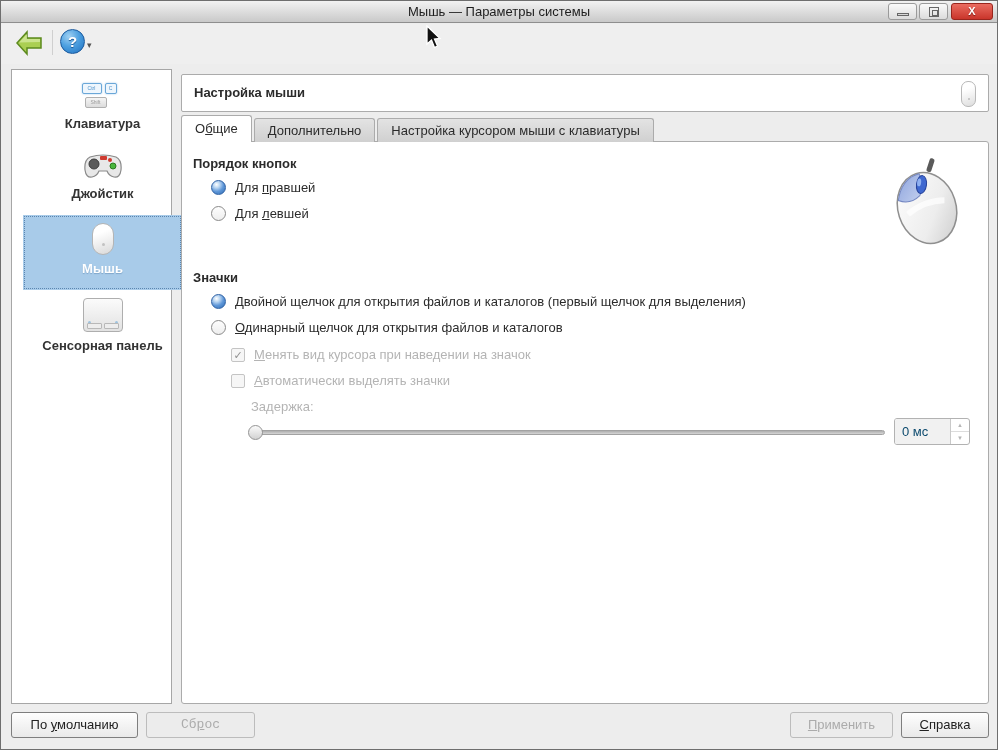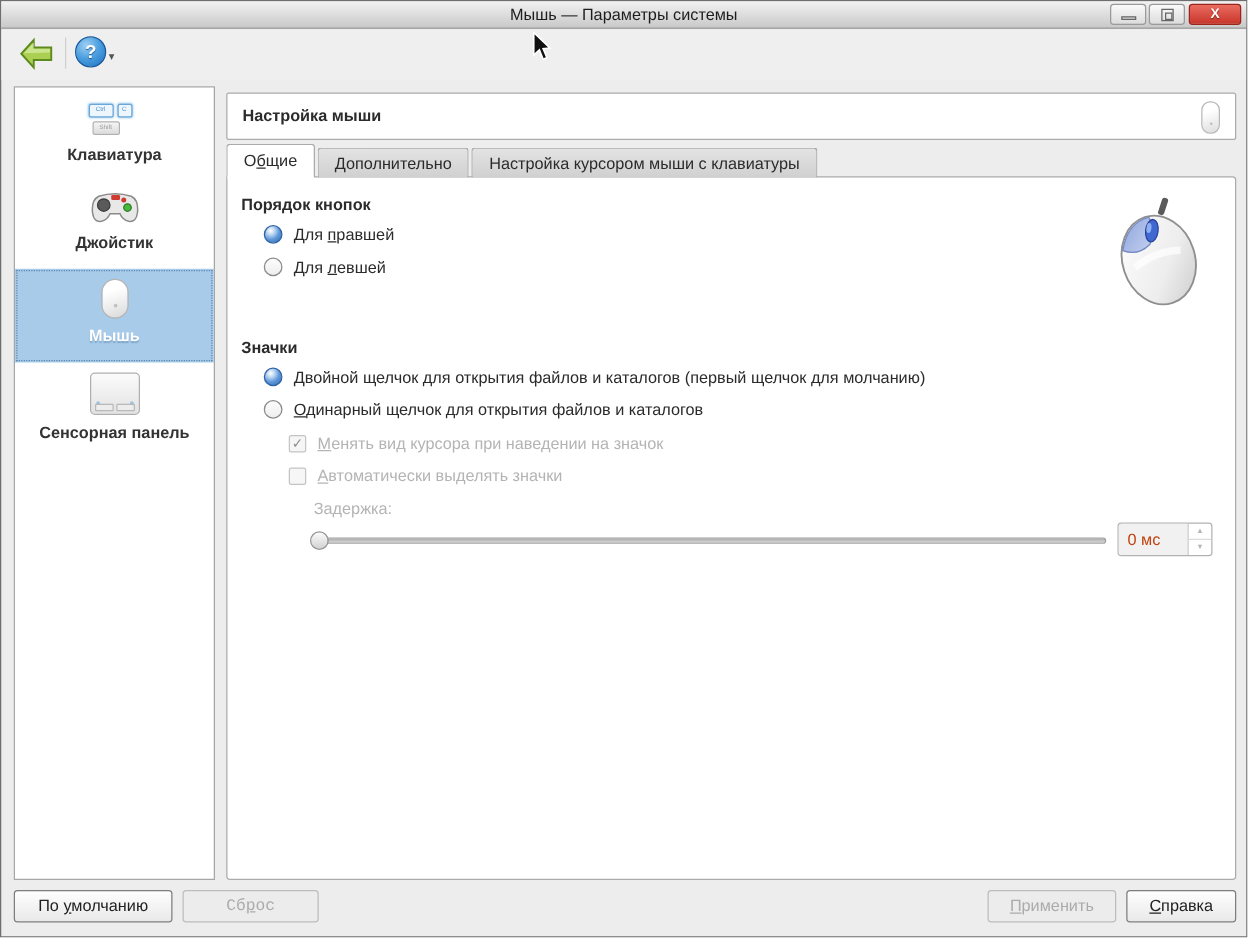--- a/index.html
+++ b/index.html
@@ -40,21 +40,21 @@
                  border:1px solid #1a5a9e; color:#fff; font-weight:bold; font-size:15px;
                  text-align:center; line-height:23px; text-shadow:0 1px 1px #14508d; }
   .help-drop { position:absolute; left:86px; top:16px; font-size:9px; color:#555; }
 
   
   .cursor { position:absolute; left:424px; top:24px; width:17px; height:25px; z-index:50; }
 
   
   .sidebar { position:absolute; left:10px; top:68px; width:161px; height:635px;
              background:#fff; border:1px solid #a6a6a6; }
-  .side-item { width:100%; text-align:center; padding:8px 0 14px 0; }
+  .side-item { width:100%; text-align:center; padding:8px 0 14px 0;margin-left:11px; }
   .side-item .lbl { display:block; font-weight:bold; color:#333; margin-top:3px; }
   .side-item.selected { background:#a8cbe9; outline:1px dotted #5b86b0; outline-offset:-2px; }
   .side-item.selected .lbl { color:#fff; text-shadow:0 1px 1px #7fa6c9; }
 
   .kbd-icon { display:inline-block; width:48px; height:28px; position:relative; }
   .key { position:absolute; border-radius:2px; font-size:5px; text-align:center; }
   .key-ctrl { left:3px; top:1px; width:20px; height:11px; border:1px solid #6aa7d8;
               background:#eef6fd; color:#4d90c8; line-height:9px; box-shadow:0 0 2px #9cc6e8; }
   .key-c    { left:26px; top:1px; width:12px; height:11px; border:1px solid #6aa7d8;
               background:#eef6fd; color:#4d90c8; line-height:9px; box-shadow:0 0 2px #9cc6e8; }
@@ -111,21 +111,21 @@
            font-size:11px; line-height:12px; text-align:center; color:#8f8f8f; }
   .check.disabled { border-color:#c4c4c4; background:#f6f6f6; }
 
   .slider-track { position:absolute; height:5px; border-radius:3px;
                   background:linear-gradient(#adadad,#d6d6d6); border:1px solid #a2a2a2; }
   .slider-thumb { position:absolute; width:15px; height:15px; border-radius:50%;
                   background:linear-gradient(#fbfbfb,#d2d2d2); border:1px solid #949494; }
 
   .spinbox { position:absolute; width:76px; height:27px; border:1px solid #b2b2b2;
              border-radius:3px; background:#fff; display:flex; }
-  .spin-text { flex:1; background:#f1f1f1; color:#c2410c; line-height:25px;
+  .spin-text { flex:1; background:#f1f1f1; color:#0c4a6e; line-height:25px;
                padding-left:7px; border-radius:2px 0 0 2px; }
   .spin-btns { width:19px; border-left:1px solid #c9c9c9; display:flex;
                flex-direction:column; }
   .spin-btns div { flex:1; font-size:6px; color:#b5b5b5; text-align:center; line-height:12px; }
   .spin-btns .up { border-bottom:1px solid #dcdcdc; }
 
   .big-mouse { position:absolute; left:700px; top:14px; width:90px; height:92px; }
 
   
   .pushbtn { position:absolute; height:26px; border:1px solid #7e7e7e; border-radius:3px;
@@ -230,21 +230,21 @@
     <div class="row" style="left:29px; top:64px;">
       <span class="radio"></span>
       <span class="txt"><span>Для </span><u>л</u><span>евшей</span></span>
     </div>
 
 
     <div class="sect" style="left:11px; top:128px;">Значки</div>
 
     <div class="row" style="left:29px; top:152px;">
       <span class="radio on"></span>
-      <span class="txt"><span></span><u>Д</u><span>войной щелчок для открытия файлов и каталогов (первый щелчок для молчанию)</span></span>
+      <span class="txt"><span></span><u>Д</u><span>войной щелчок для открытия файлов и каталогов (первый щелчок для выделения)</span></span>
     </div>
 
     <div class="row" style="left:29px; top:178px;">
       <span class="radio"></span>
       <span class="txt"><span></span><u>О</u><span>динарный щелчок для открытия файлов и каталогов</span></span>
     </div>
 
     <div class="row gray" style="left:49px; top:205px;">
       <span class="check disabled">✓</span>
       <span class="txt"><span></span><u>М</u><span>енять вид курсора при наведении на значок</span></span>

